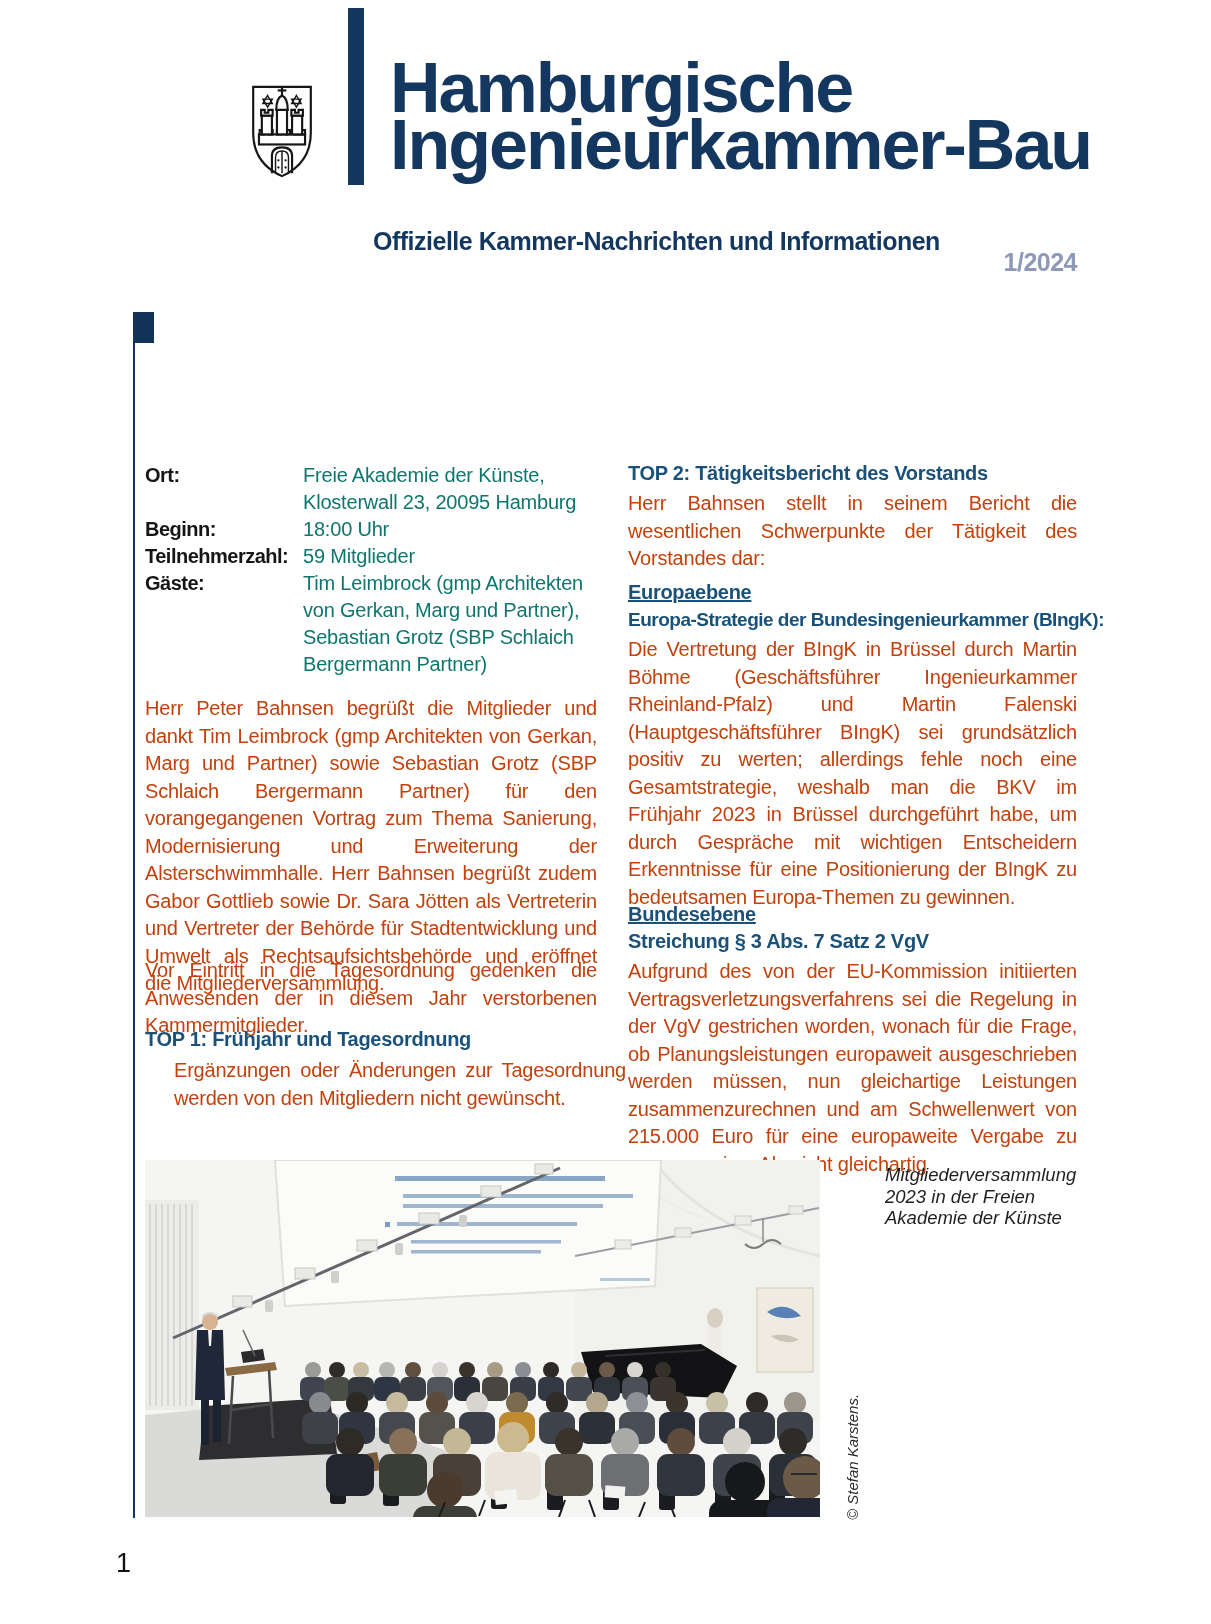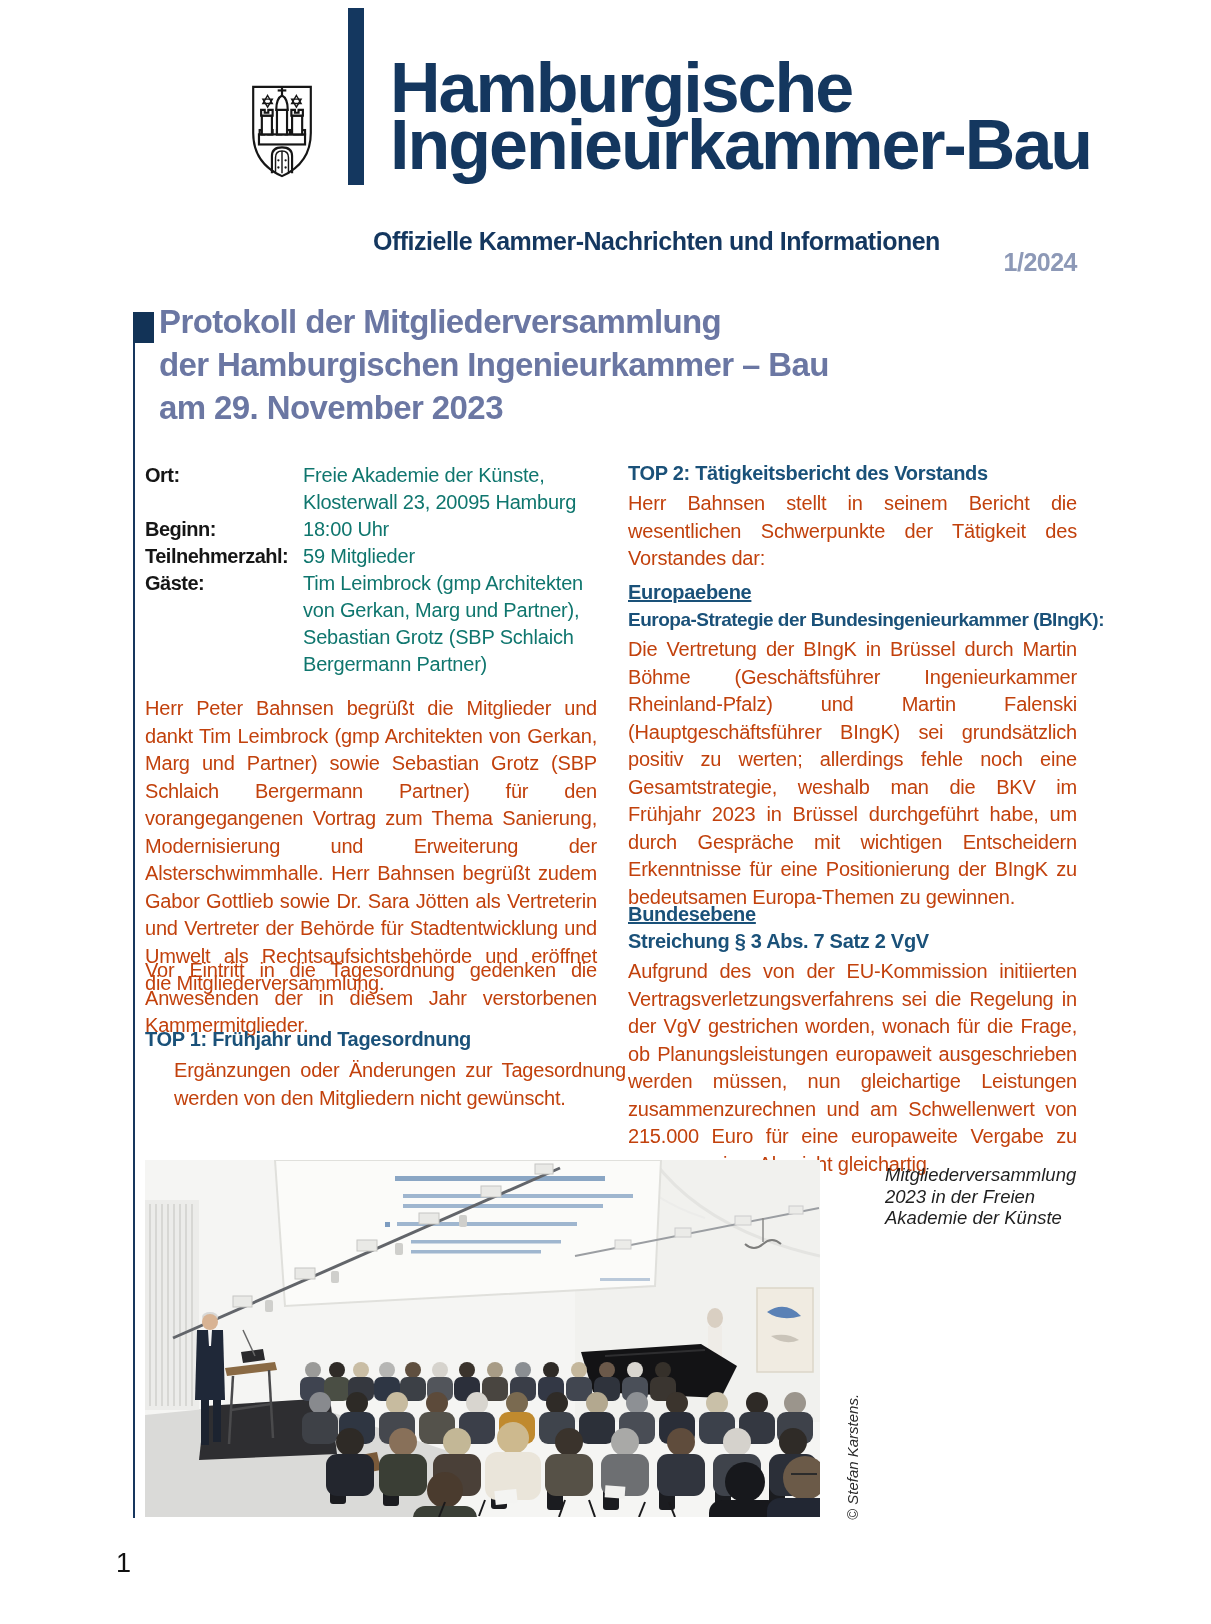--- a/index.html
+++ b/index.html
@@ -84,23 +84,20 @@
     </g>
   </svg>
 
   <div class="abs m-bar"></div>
   <div class="abs m-title"><span>Hamburgische</span><br><span>Ingenieurkammer-Bau</span></div>
   <div class="abs m-sub">Offizielle Kammer-Nachrichten und Informationen</div>
   <div class="abs m-issue">1/2024</div>
 
   <div class="abs h-square"></div>
   <div class="abs h-rule"></div>
-  <h1 class="abs h-title pre">Protokoll der Mitgliederversammlung
-der Hamburgischen Ingenieurkammer – Bau
-am 29. November 2023</h1>
 
   <div class="abs details">
     <div class="drow">
       <div class="dlabel">Ort:</div>
       <div class="dvalue pre">Freie Akademie der Künste,
 Klosterwall 23, 20095 Hamburg</div>
     </div>
     <div class="drow">
       <div class="dlabel">Beginn:</div>
       <div class="dvalue pre">18:00 Uhr</div>

